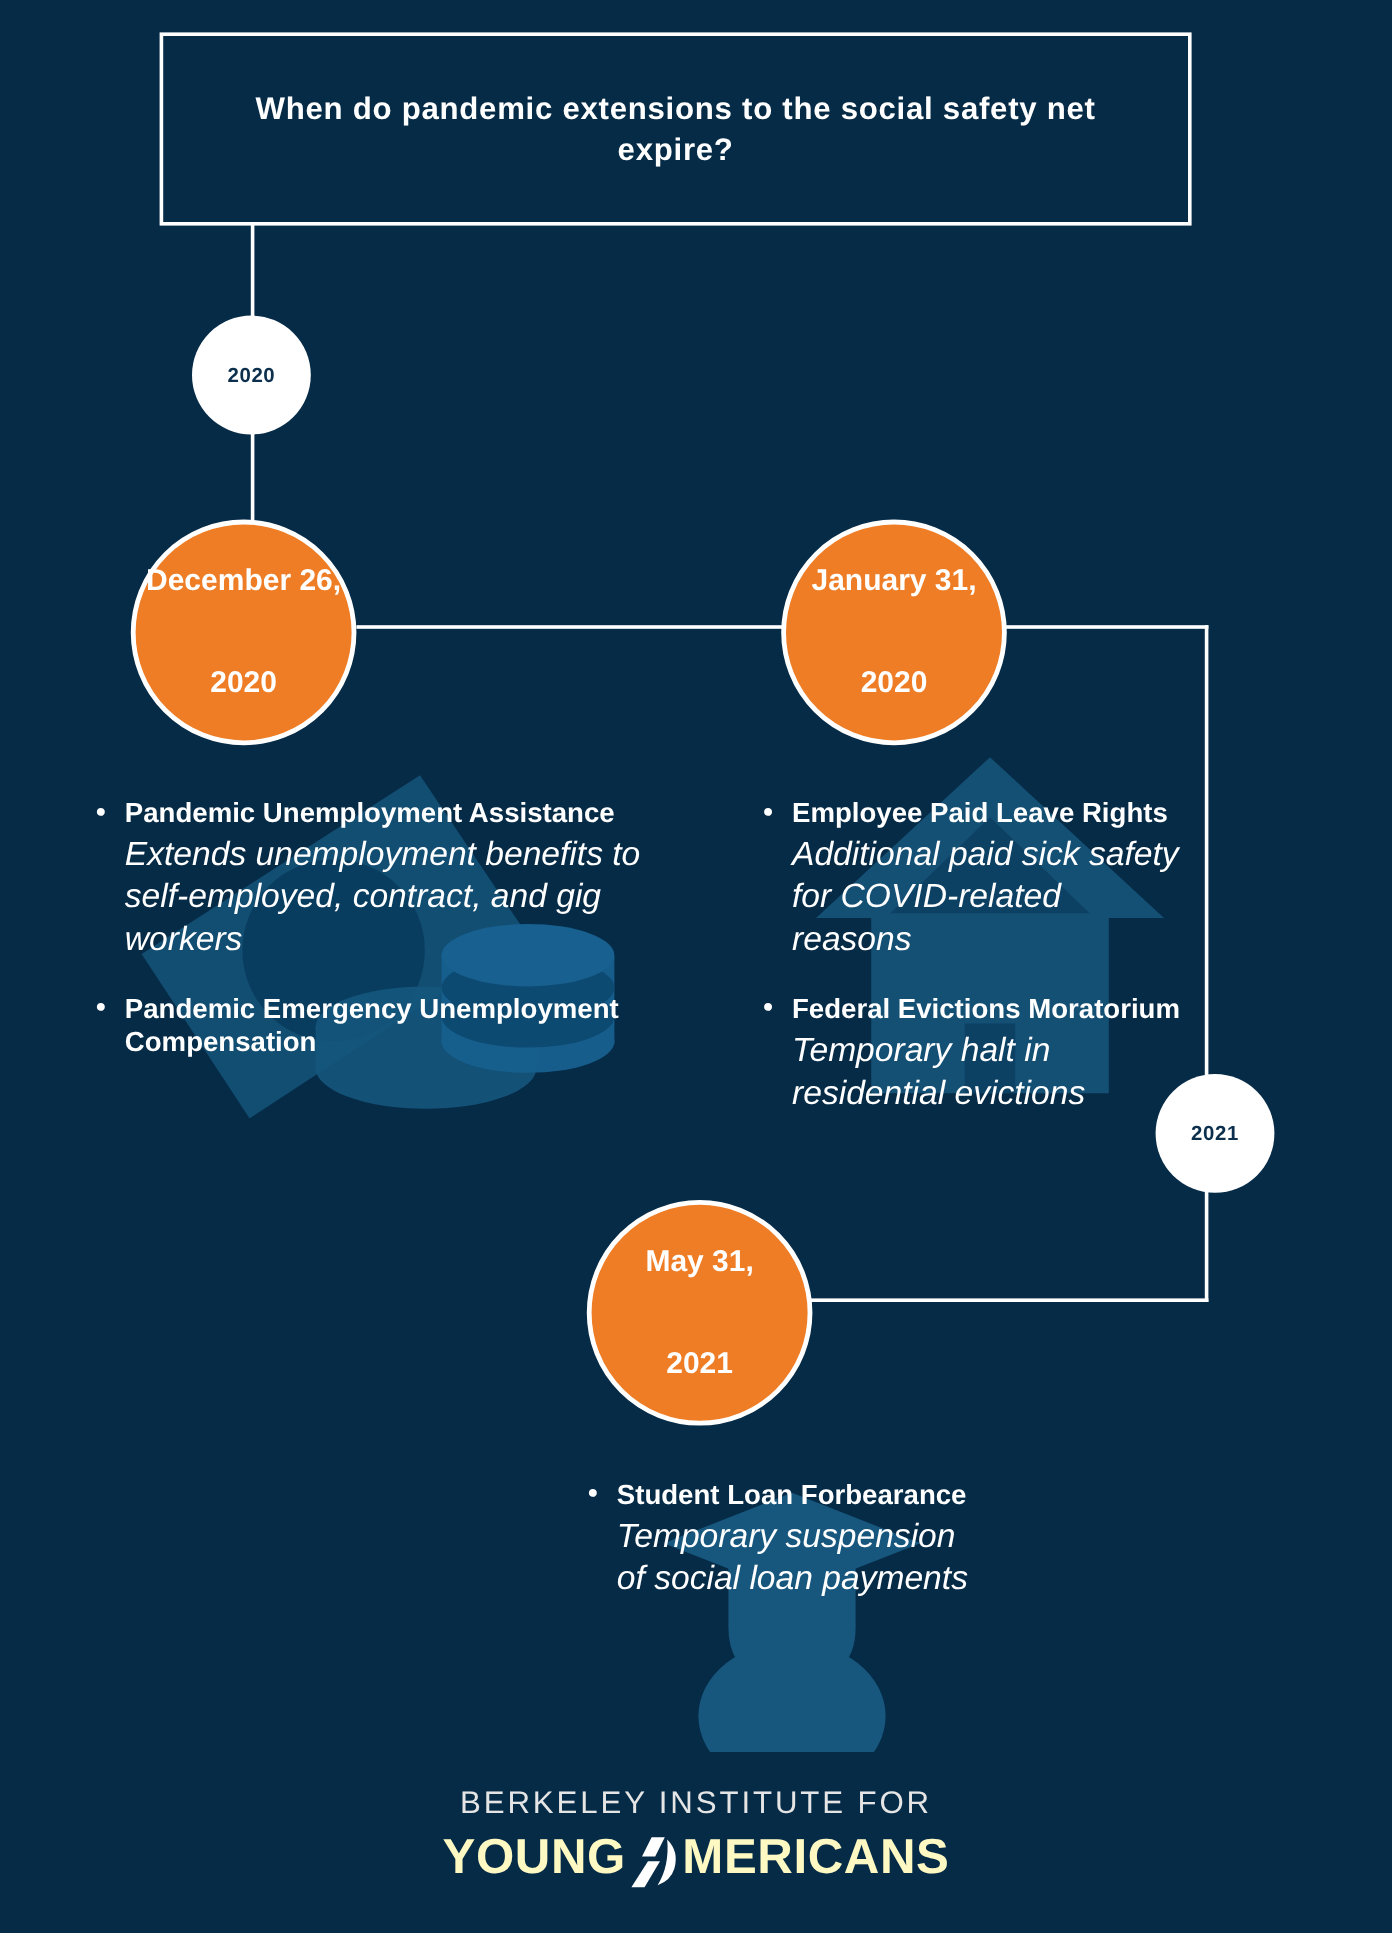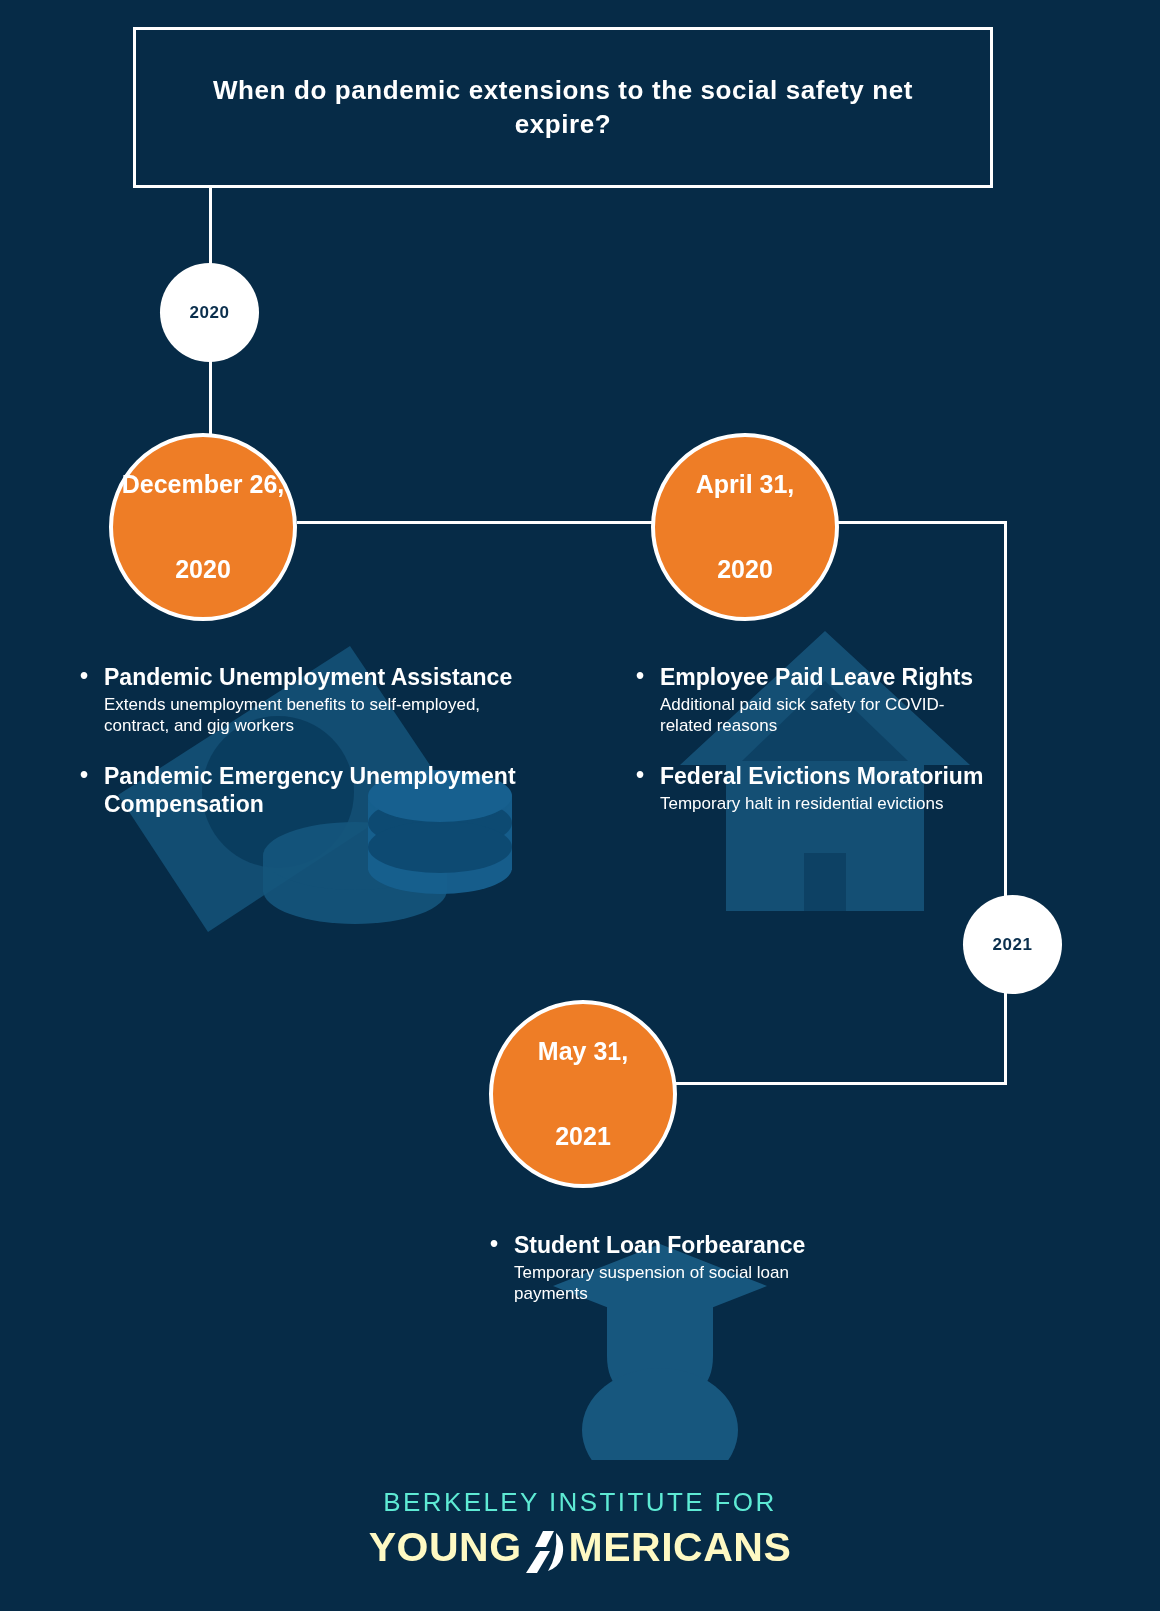--- a/index.html
+++ b/index.html
@@ -101,41 +101,42 @@
     padding-left: 26px;
   }
   .item-head .bullet {
     position: absolute;
     left: 2px;
     top: -1px;
     font-size: 23px;
     line-height: 1.2;
   }
   .item-desc {
-    font-size: 17px;
+    font-style: italic;
+    font-size: 28px;
     line-height: 1.28;
     margin: 0;
     padding-left: 26px;
   }
   .align-right .item-head,
   .align-right .item-desc { text-align: left; }
 
   
   #footer {
     position: absolute;
     left: 0;
     top: 1487px;
     width: 1160px;
     text-align: center;
   }
   #footer-top {
     font-size: 26px;
     letter-spacing: 2.4px;
     font-weight: normal;
-    color: #5eead4;
+    color: #e5e5e5;
     margin-bottom: 6px;
   }
   #footer-bottom {
     display: flex;
     align-items: center;
     justify-content: center;
     gap: 2px;
     font-size: 41px;
     font-weight: bold;
     letter-spacing: 0.5px;
@@ -223,21 +224,21 @@
   <div class="year-node" style="left:963px; top:895px; width:99px; height:99px;">
     <span>2021</span>
   </div>
 
   <div class="date-node" style="left:109px; top:433px; width:188px; height:188px;">
     <span class="dline">December 26,</span>
     <span class="dline">2020</span>
   </div>
 
   <div class="date-node" style="left:651px; top:433px; width:188px; height:188px;">
-    <span class="dline">April 31,</span>
+    <span class="dline">January 31,</span>
     <span class="dline">2020</span>
   </div>
 
   <div class="date-node" style="left:489px; top:1000px; width:188px; height:188px;">
     <span class="dline">May 31,</span>
     <span class="dline">2021</span>
   </div>
 
   <div class="block" style="left:78px; top:664px; width:460px;">
     <div class="item">

